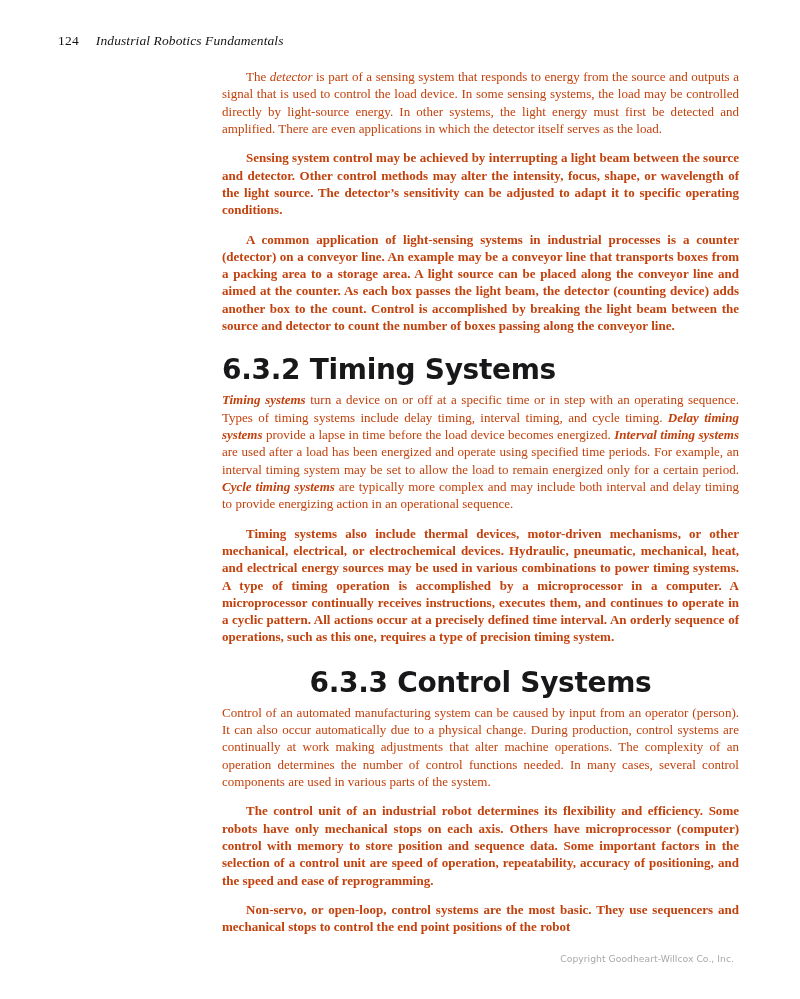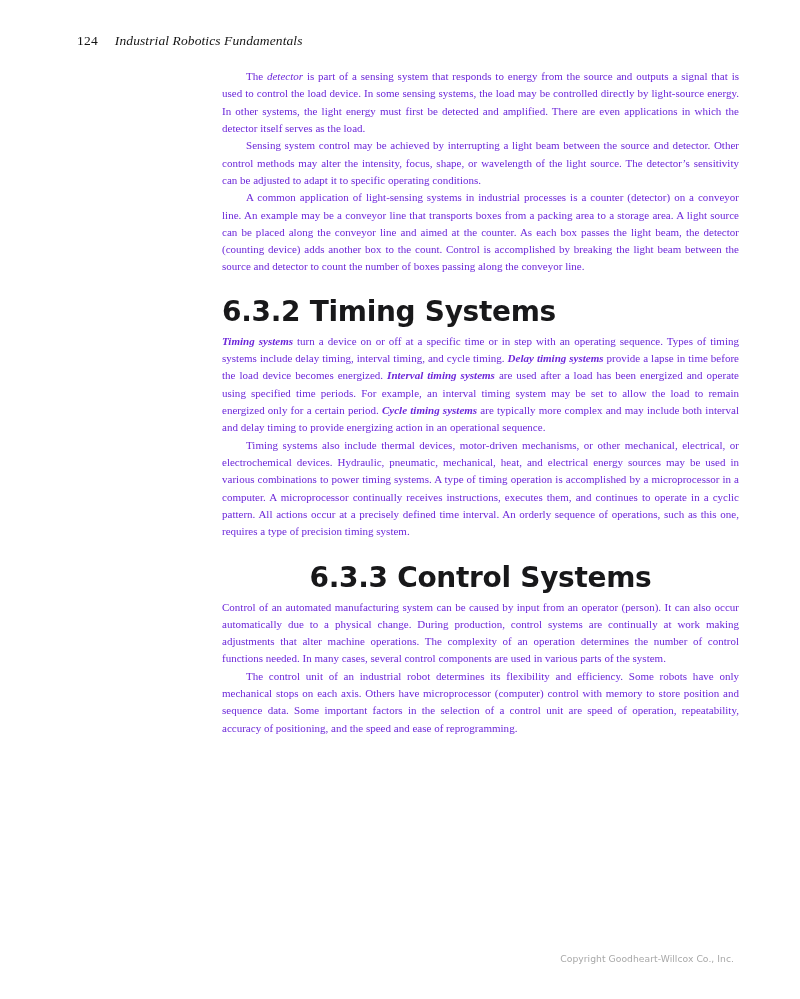--- a/index.html
+++ b/index.html
@@ -24,21 +24,20 @@
   
   .running-head {
     position: absolute;
     left: 58px;
     top: 32px;
     font-family: "Liberation Serif", "DejaVu Serif", serif;
     font-size: 13.5px;
     line-height: 18px;
     white-space: nowrap;
     color: #141414;
-    margin-left: 19px;
   }
   .running-head .folio {
     font-style: normal;
     letter-spacing: 0.2px;
   }
   .running-head .book-title {
     font-style: italic;
     margin-left: 17px;
     letter-spacing: 0.1px;
   }
@@ -46,30 +45,31 @@
   
   .column {
     position: absolute;
     left: 222px;
     top: 68px;
     width: 517px;
   }
 
   p.body {
     margin: 0;
-    font-size: 11px;
+    font-size: 13px;
     line-height: 17.32px;
     text-align: justify;
     text-justify: inter-word;
     hyphens: none;
     letter-spacing: 0.01px;
-    color: #6d28d9;
+    color: #c2410c;
   }
   p.body + p.body {
-    margin-top: 0;
+    margin-top: 12px;
+    font-weight: bold;
   }
   p.indent {
     text-indent: 24px;
   }
 
   em.term {
     font-style: italic;
   }
   em.termb {
     font-weight: bold;
@@ -135,18 +135,19 @@
     <p class="body indent">Timing systems also include thermal devices, motor-driven mechanisms, or other mechanical, electrical, or electrochemical devices. Hydraulic, pneumatic, mechanical, heat, and electrical energy sources may be used in various combinations to power timing systems. A type of timing operation is accomplished by a microprocessor in a computer. A microprocessor continually receives instructions, executes them, and continues to operate in a cyclic pattern. All actions occur at a precisely defined time interval. An orderly sequence of operations, such as this one, requires a type of precision timing system.</p>
 
     <div class="heading-block-2">
       <h2 class="section-heading">6.3.3 Control Systems</h2>
     </div>
 
     <p class="body">Control of an automated manufacturing system can be caused by input from an operator (person). It can also occur automatically due to a physical change. During production, control systems are continually at work making adjustments that alter machine operations. The complexity of an operation determines the number of control functions needed. In many cases, several control components are used in various parts of the system.</p>
 
     <p class="body indent">The control unit of an industrial robot determines its flexibility and efficiency. Some robots have only mechanical stops on each axis. Others have microprocessor (computer) control with memory to store position and sequence data. Some important factors in the selection of a control unit are speed of operation, repeatability, accuracy of positioning, and the speed and ease of reprogramming.</p>
 
+    <p class="body indent">Non-servo, or open-loop, control systems are the most basic. They use sequencers and mechanical stops to control the end point positions of the robot</p>
 
   </div>
 
   <div class="footer-copyright">Copyright Goodheart-Willcox Co., Inc.</div>
 
 </div>
 
 </body></html>

